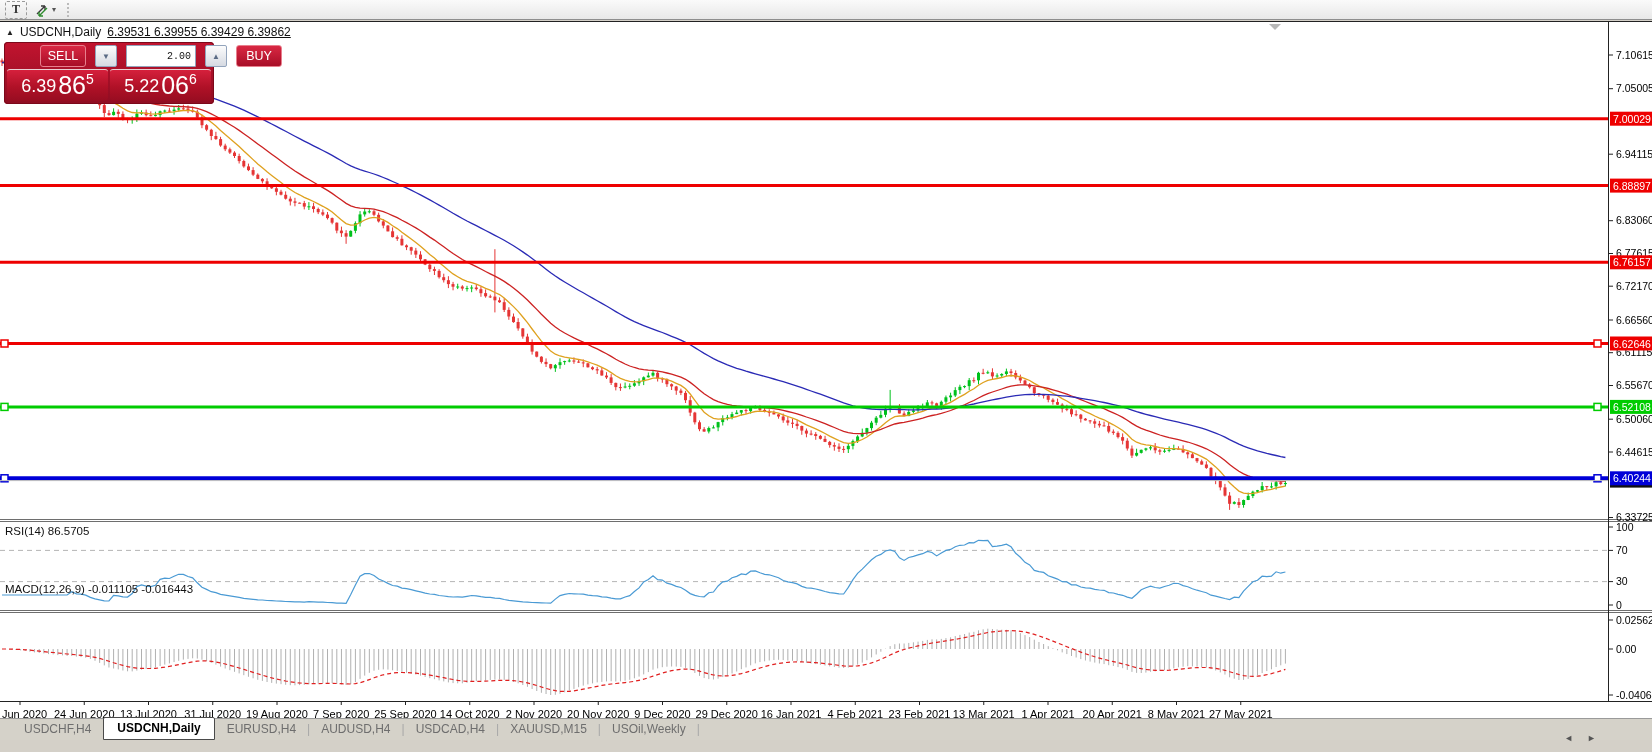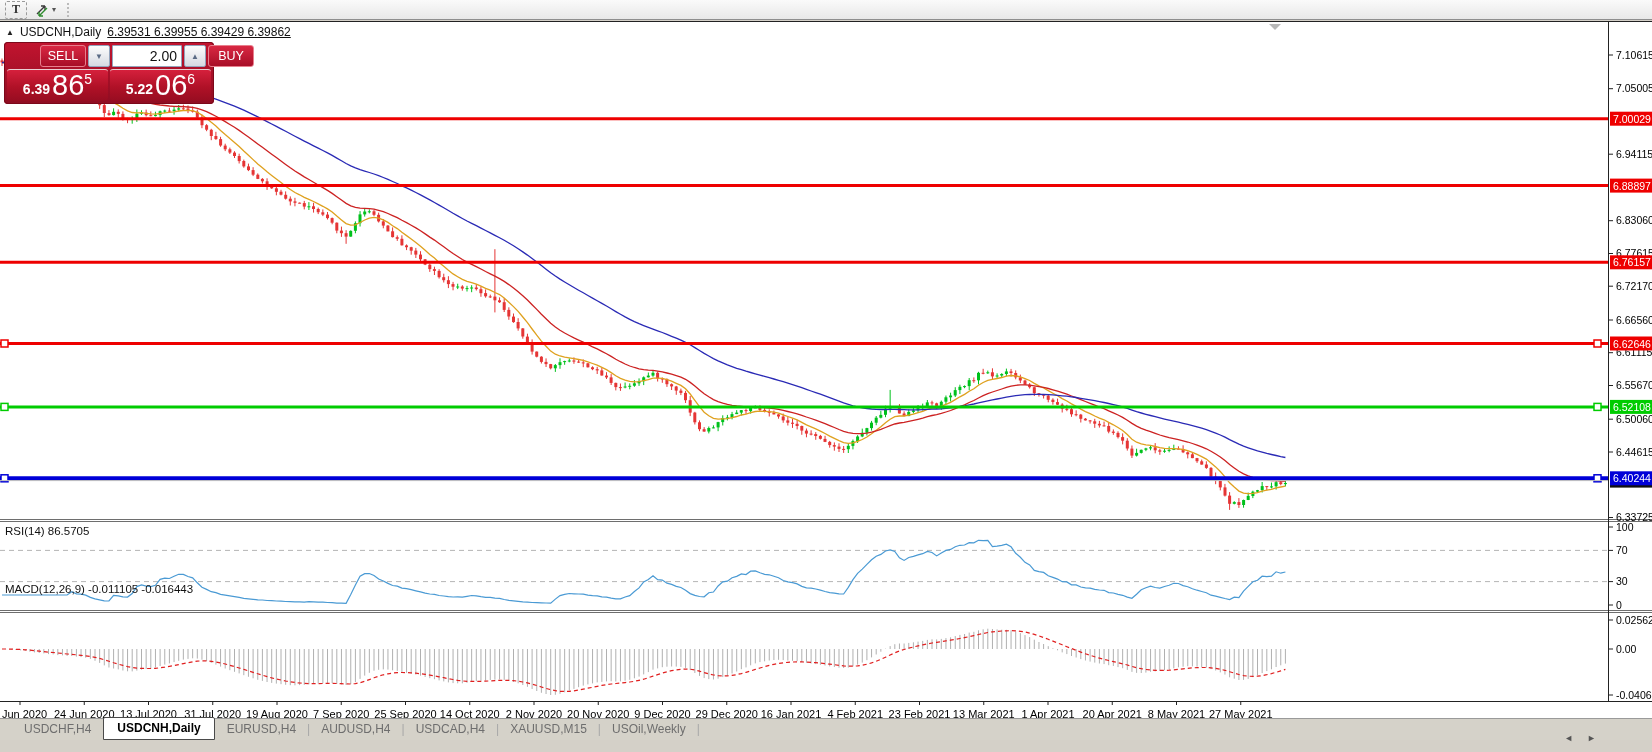--- a/index.html
+++ b/index.html
@@ -44,45 +44,45 @@
   #title .sym{color:#111;}
   #title .ohlc{color:#111;text-decoration:underline;}
   .panel-label{position:absolute;left:5px;font-size:11.5px;color:#111;z-index:4;}
   
   #tradepanel{
     position:absolute;left:4px;top:21px;width:210px;z-index:6;
     background:linear-gradient(#c2142f,#8f0d22);
     border-radius:4px;padding:3px;box-sizing:border-box;
     box-shadow:0 0 0 1px #7c081a inset;
   }
-  #tp-row1{display:flex;align-items:stretch;height:22px;gap:2px;padding-left:33px;}
+  #tp-row1{display:flex;align-items:stretch;height:22px;gap:9px;padding-left:33px;}
   .tp-btn{
     flex:0 0 44px;display:flex;align-items:center;justify-content:center;
     background:linear-gradient(#d92843,#a80e27);
     border:1px solid #e87f8d;border-radius:3px;color:#fff;font-size:12.5px;
   }
   .spin{
     flex:0 0 20px;display:flex;align-items:center;justify-content:center;
     background:linear-gradient(#fcfcfc,#d6dae2);
     border:1px solid #93a4bc;border-radius:2px;color:#5a6b85;font-size:8px;
   }
   #vol-input{
     flex:1 1 auto;width:60px;border:1px solid #93a4bc;border-radius:1px;
-    font-family:Liberation Sans, sans-serif;
-    font-size:14px;text-align:right;padding:0 4px;color:#111;background:#fff;
+    font-family:Liberation Mono, monospace;
+    font-size:10px;text-align:right;padding:0 4px;color:#111;background:#fff;
   }
   #tp-row2{display:flex;height:32px;gap:2px;margin-top:2px;}
   .quote-box{
     flex:1 1 50%;display:flex;align-items:flex-end;justify-content:center;
     background:linear-gradient(#d5203c 0%,#b01127 55%,#970d21 100%);
     border-top:1px solid rgba(255,255,255,.8);border-radius:3px;
     color:#fff;padding-bottom:1px;
   }
-  .q-small{font-size:14px;font-weight:bold;margin:0 2px 3px 0;}
-  .q-big{font-size:29px;line-height:29px;}
+  .q-small{font-size:18px;font-weight:normal;margin:0 2px 3px 0;}
+  .q-big{font-size:25px;line-height:29px;}
   .q-sup{font-size:14px;align-self:flex-start;margin-top:1px;}
   
   #tabbar{
     position:absolute;top:718px;left:0;width:1652px;height:22px;
     background:#d5d2c9;border-top:1px solid #9a9a9a;box-sizing:border-box;
     display:flex;align-items:flex-end;padding-left:14px;font-size:12px;color:#6e6e6e;
   }
   .tab{padding:3px 10px 4px 10px;cursor:default;white-space:nowrap;}
   .tab.active{
     background:#fff;color:#000;font-weight:bold;

